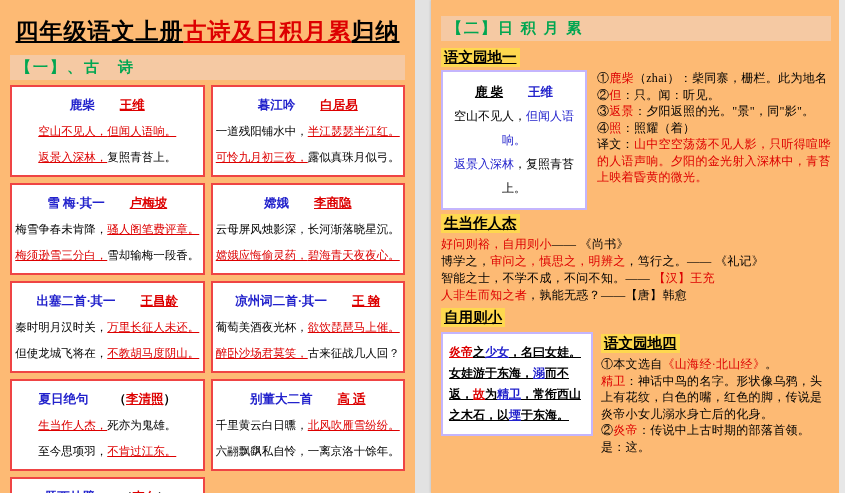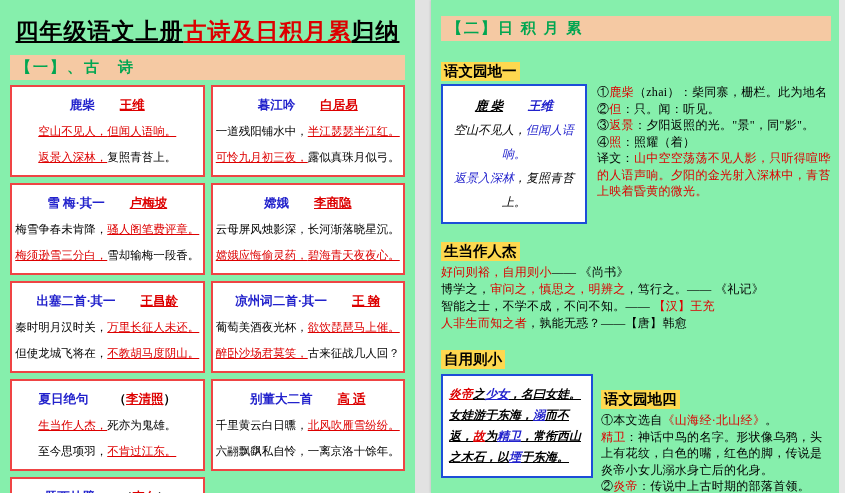--- a/index.html
+++ b/index.html
@@ -1,18 +1,18 @@
 <!DOCTYPE html>
 <html><head>
 <meta charset="utf-8">
 <style>
   html,body{margin:0;padding:0;background:#e7e7e7;}
   .canvas{position:relative;width:845px;height:493px;overflow:hidden;background:#e7e7e7;
           font-family:"Liberation Serif","DejaVu Serif",serif;}
-  .page{position:absolute;top:0;height:493px;background:#86efac;overflow:hidden;box-sizing:border-box;}
+  .page{position:absolute;top:0;height:493px;background:#fdba74;overflow:hidden;box-sizing:border-box;}
   .page-left{left:0;width:415px;padding:14px 10px 0 10px;box-shadow:2px 0 3px rgba(0,0,0,.12);}
   .page-right{left:431px;width:408px;padding:16px 8px 0 10px;box-shadow:-1px 0 2px rgba(0,0,0,.10);}
   .gutter{position:absolute;left:415px;top:0;width:16px;height:493px;background:#e2e2e2;}
 
   
   .s-k{color:#000000;}
   .s-r{color:#dd0000;}
   .s-b{color:#2222cc;}
   .s-ku{color:#000000;text-decoration:underline;}
   .s-ru{color:#dd0000;text-decoration:underline;}
@@ -20,25 +20,25 @@
 
   .doc-title{text-align:center;font-size:23px;font-weight:bold;letter-spacing:1px;margin:2px 0 8px 0;}
   .banner{background:#f5c9a3;padding:3px 6px;margin-bottom:5px;}
   .banner-text{color:#00a651;font-weight:bold;font-size:15px;letter-spacing:2px;margin-top:12px;}
 
   .poem-grid{display:flex;gap:6px;}
   .poem-col{flex:1;display:flex;flex-direction:column;gap:6px;}
   .poem-box{border:2px solid #ef4444;padding:5px 2px;text-align:center;font-size:11.5px;line-height:26px;background:#fff;}
   .poem-title{font-weight:bold;font-size:12.5px;}
 
-  .hl-label{display:inline-block;background:#fed84f;color:#000;font-weight:bold;font-size:14.5px;padding:0 3px;margin:16px 0 3px 0;}
+  .hl-label{display:inline-block;background:#fed84f;color:#000;font-weight:bold;font-size:14.5px;padding:0 3px;margin:2px 0 3px 0;text-decoration:underline;}
   .tline{font-size:12px;line-height:17px;letter-spacing:.3px;}
   .ann .tline{line-height:16.5px;}
   .g-row{display:flex;align-items:flex-start;margin-bottom:2px;}
-  .side-box{border:2px solid #1d4ed8;background:#fff;box-sizing:border-box;font-style:italic;}
+  .side-box{border:2px solid #c4b5fd;background:#fff;box-sizing:border-box;}
   .g1-box{width:146px;flex:none;padding:8px 4px;text-align:center;font-size:12px;line-height:24px;margin-right:10px;}
   .g4-box{width:152px;flex:none;padding:8px 6px;font-size:12px;line-height:21px;margin-right:8px;font-weight:bold;}
   .g-right{flex:1;min-width:0;}
   .sec{margin-bottom:2px;}
 </style>
 </head>
 <body>
 
 <div class="canvas">
 

